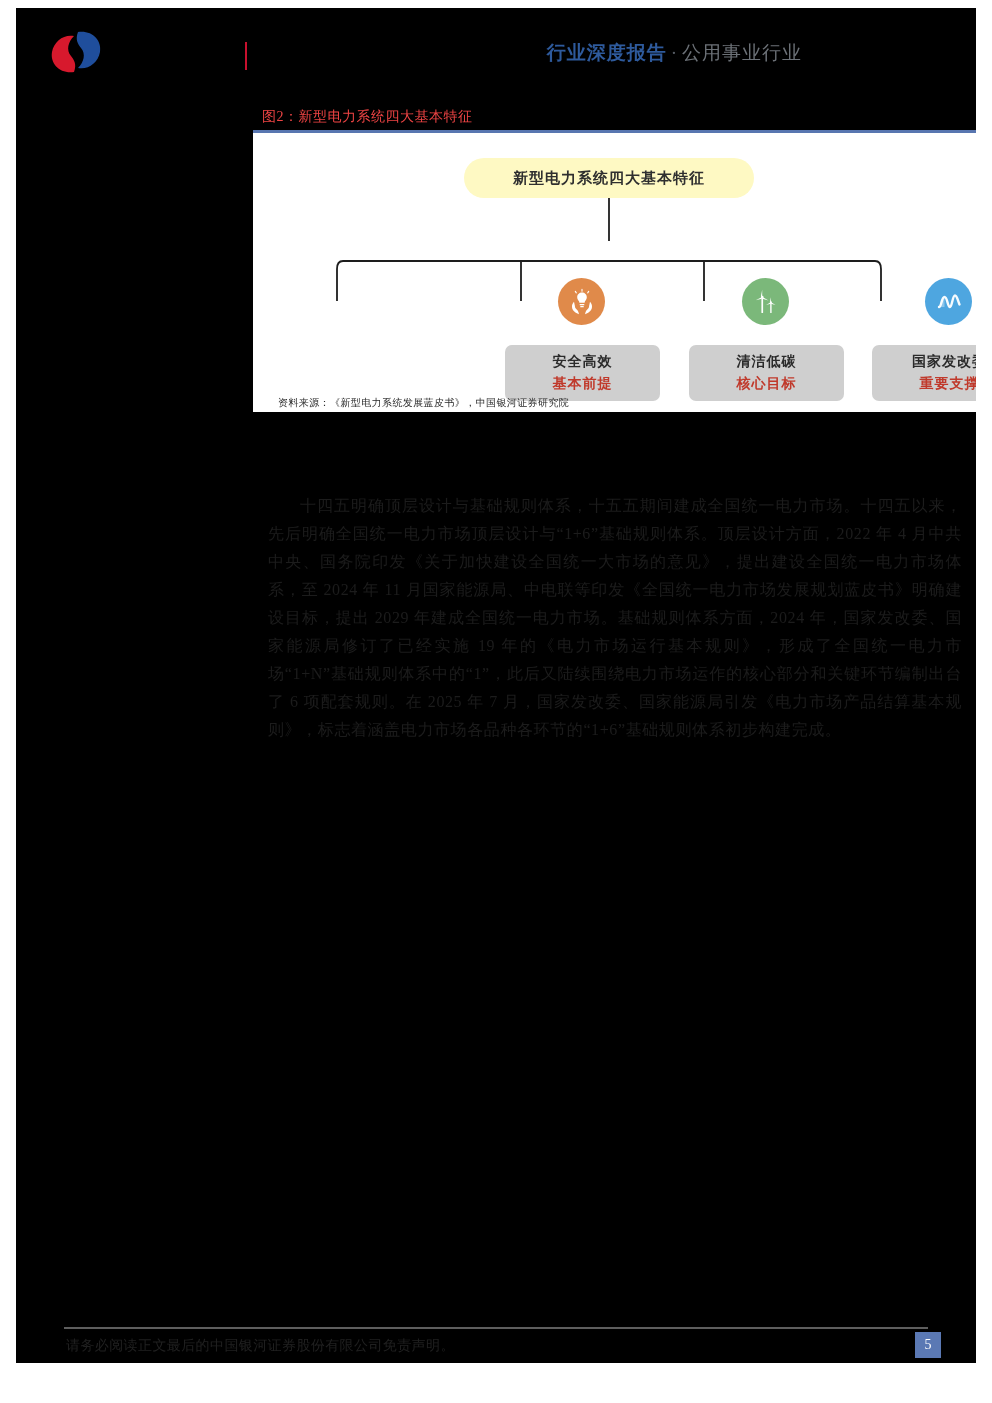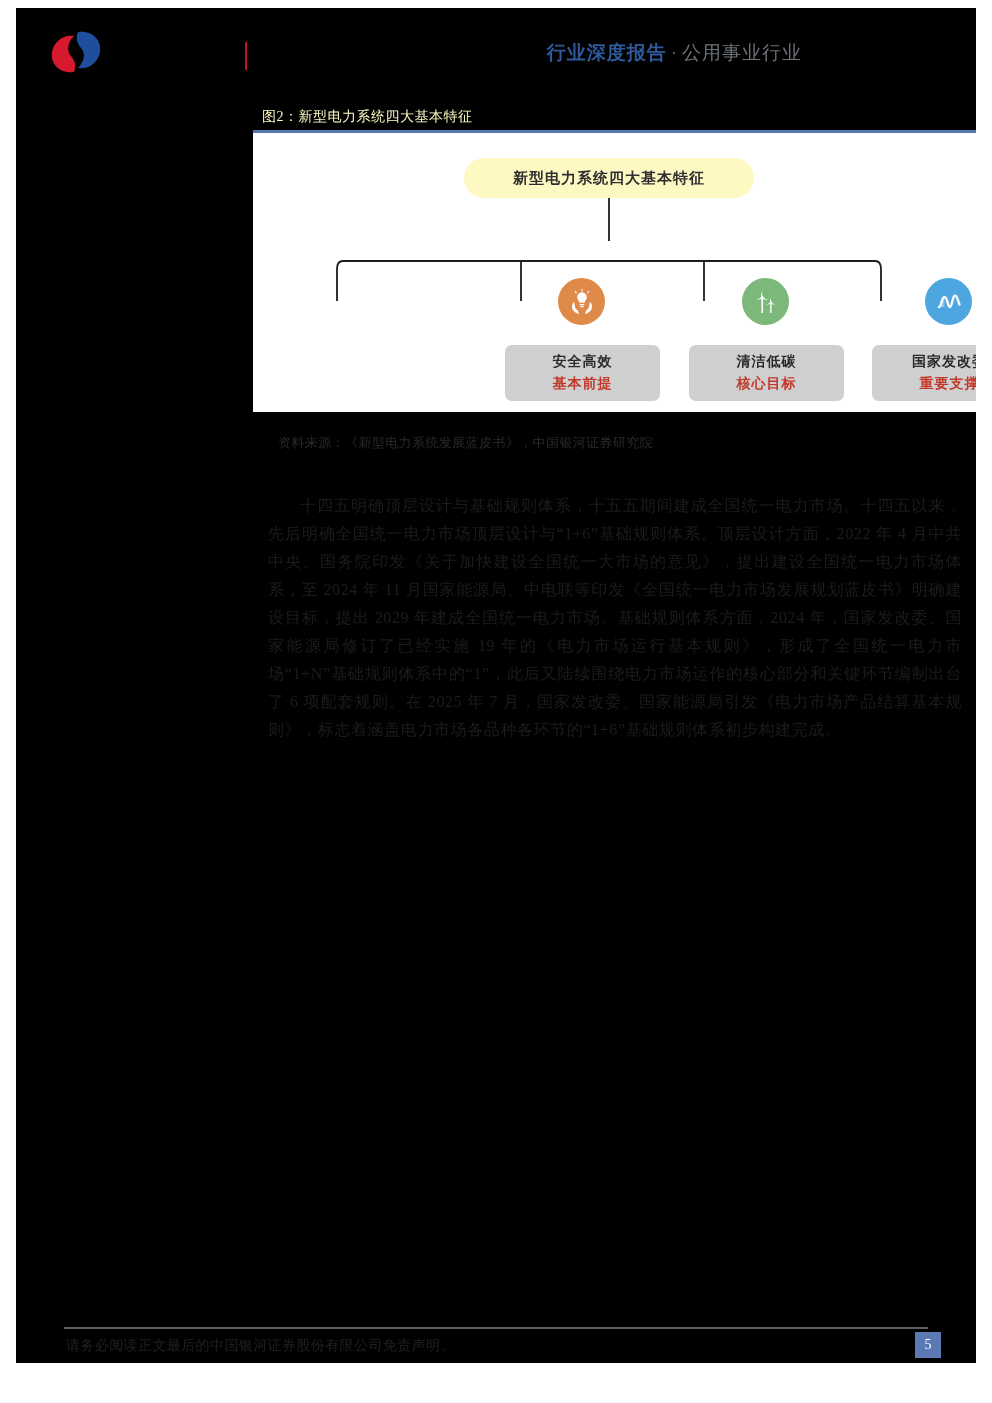--- a/index.html
+++ b/index.html
@@ -9,21 +9,21 @@
   
   .header{position:absolute;left:0;top:0;width:848px;height:90px;}
   .logo{position:absolute;left:48px;top:28px;width:58px;height:48px;}
   .red-tick{position:absolute;left:245px;top:42px;width:2px;height:28px;background:#c8102e;}
   .hdr-text{position:absolute;right:46px;top:40px;font-size:19px;letter-spacing:1px;white-space:nowrap;}
   .hdr-blue{color:#2e5a9c;font-weight:bold;}
   .hdr-sep{color:#555b63;padding:0 4px;}
   .hdr-gray{color:#6c7177;}
 
   
-  .fig-caption{position:absolute;left:262px;top:108px;font-size:14px;color:#fef9c3;
+  .fig-caption{position:absolute;left:262px;top:108px;font-size:14px;color:#ef4444;
                font-family:"Liberation Serif",serif;letter-spacing:.5px;}
   .fig-box{position:absolute;left:253px;top:130px;width:737px;height:282px;background:#ffffff;
            border-top:3px solid #5876b0;box-sizing:border-box;}
 
   .node-top{position:absolute;left:211px;top:25px;width:290px;height:40px;border-radius:20px;
             background:#fef9c3;display:flex;align-items:center;justify-content:center;}
   .node-top span{font-size:15px;color:#2f2f2f;font-weight:bold;letter-spacing:1px;
                  font-family:"Liberation Serif",serif;}
 
   .connectors{position:absolute;left:0;top:0;width:737px;height:282px;pointer-events:none;}
@@ -35,21 +35,21 @@
   .c3{left:672px;background:#4ea6e0;}
 
   .leafbox{position:absolute;top:212px;width:155px;height:56px;border-radius:7px;background:#cfcfcf;
            display:flex;flex-direction:column;align-items:center;justify-content:center;gap:4px;}
   .b1{left:252px;} .b2{left:436px;} .b3{left:619px;}
   .leafbox .t1{font-size:14px;color:#2b2b2b;font-weight:bold;letter-spacing:1px;
                font-family:"Liberation Serif",serif;}
   .leafbox .t2{font-size:14px;color:#c0392b;font-weight:bold;letter-spacing:1px;
                font-family:"Liberation Serif",serif;}
 
-  .fig-source{position:absolute;left:278px;top:434px;font-size:13px;color:#2a2a2a;letter-spacing:.4px;}
+  .fig-source{position:absolute;left:278px;top:396px;font-size:10px;color:#2a2a2a;letter-spacing:.4px;}
 
   
   .body-text{position:absolute;left:268px;top:452px;width:694px;font-size:16px;line-height:28px;
              color:#1c1c1c;text-align:justify;text-indent:2em;letter-spacing:.6px;
              font-family:"Liberation Serif",serif;margin-top:40px;}
 
   
   .footer-rule{position:absolute;left:64px;top:1327px;width:864px;height:2px;background:#5e5e5e;}
   .footer-text{position:absolute;left:66px;top:1337px;font-size:14px;color:#202020;letter-spacing:.4px;}
   .page-num{position:absolute;left:915px;top:1332px;width:26px;height:26px;background:#5b79b4;

